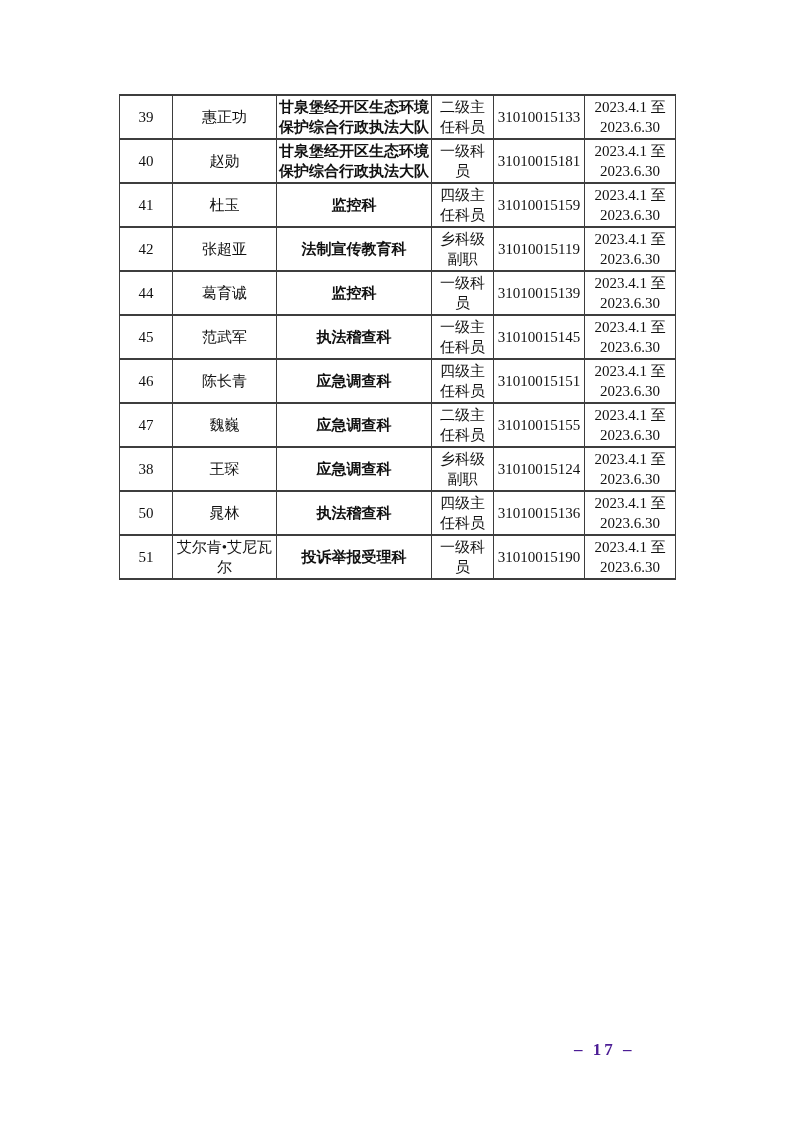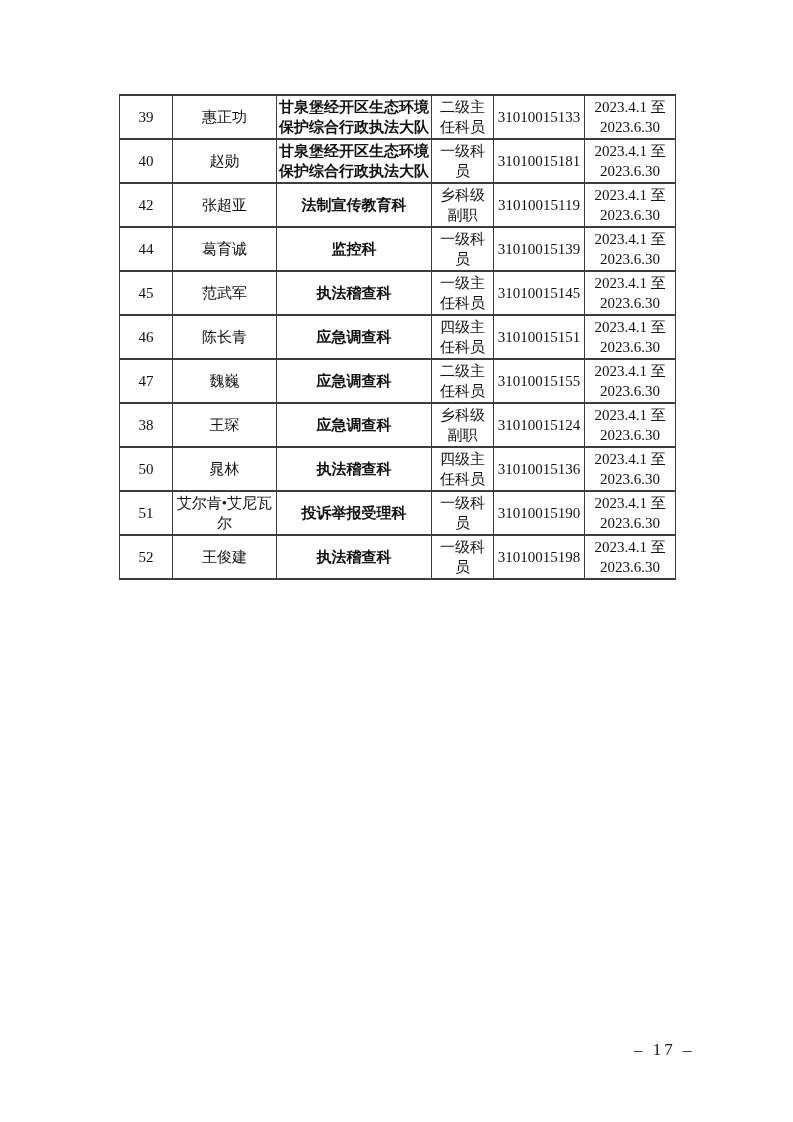--- a/index.html
+++ b/index.html
@@ -39,26 +39,27 @@
     color: #111111;
   }
   table.roster tr {
     height: 42px;
   }
   td.c2 { font-size: 14px; font-weight: bold; }   
   td.c5 { font-size: 14px; border-radius: 13px; }   
   td.c0, td.c4 { font-size: 15px; } 
   .page-number {
     position: absolute;
-    left: 634px;
+    left: 574px;
     top: 1040px;
     font-size: 17px;
     letter-spacing: 3px;
-    color: #0f172a;
+    color: #4c1d95;
     font-family: "Liberation Serif", "DejaVu Serif", serif;
+    font-weight: bold;
   }
 </style>
 </head>
 <body>
 
 <div class="page">
 
   <table class="roster">
     <colgroup>
       <col style="width:53px">
@@ -79,20 +80,29 @@
           <td class="c5">2023.4.1 至
 2023.6.30</td>
         </tr>
         <tr>
           <td class="c0">40</td>
           <td class="c1">赵勋</td>
           <td class="c2">甘泉堡经开区生态环境
 保护综合行政执法大队</td>
           <td class="c3">一级科员</td>
           <td class="c4">31010015181</td>
+          <td class="c5">2023.4.1 至
+2023.6.30</td>
+        </tr>
+        <tr>
+          <td class="c0">41</td>
+          <td class="c1">杜玉</td>
+          <td class="c2">监控科</td>
+          <td class="c3">四级主任科员</td>
+          <td class="c4">31010015159</td>
           <td class="c5">2023.4.1 至
 2023.6.30</td>
         </tr>
         <tr>
           <td class="c0">42</td>
           <td class="c1">张超亚</td>
           <td class="c2">法制宣传教育科</td>
           <td class="c3">乡科级副职</td>
           <td class="c4">31010015119</td>
           <td class="c5">2023.4.1 至
@@ -155,27 +165,18 @@
         <tr>
           <td class="c0">51</td>
           <td class="c1">艾尔肯•艾尼瓦
 尔</td>
           <td class="c2">投诉举报受理科</td>
           <td class="c3">一级科员</td>
           <td class="c4">31010015190</td>
           <td class="c5">2023.4.1 至
 2023.6.30</td>
         </tr>
-        <tr>
-          <td class="c0">52</td>
-          <td class="c1">王俊建</td>
-          <td class="c2">执法稽查科</td>
-          <td class="c3">一级科员</td>
-          <td class="c4">31010015198</td>
-          <td class="c5">2023.4.1 至
-2023.6.30</td>
-        </tr>
       </tbody>
   </table>
 
   <div class="page-number">– 17 –</div>
 
 </div>
 
 </body></html>

